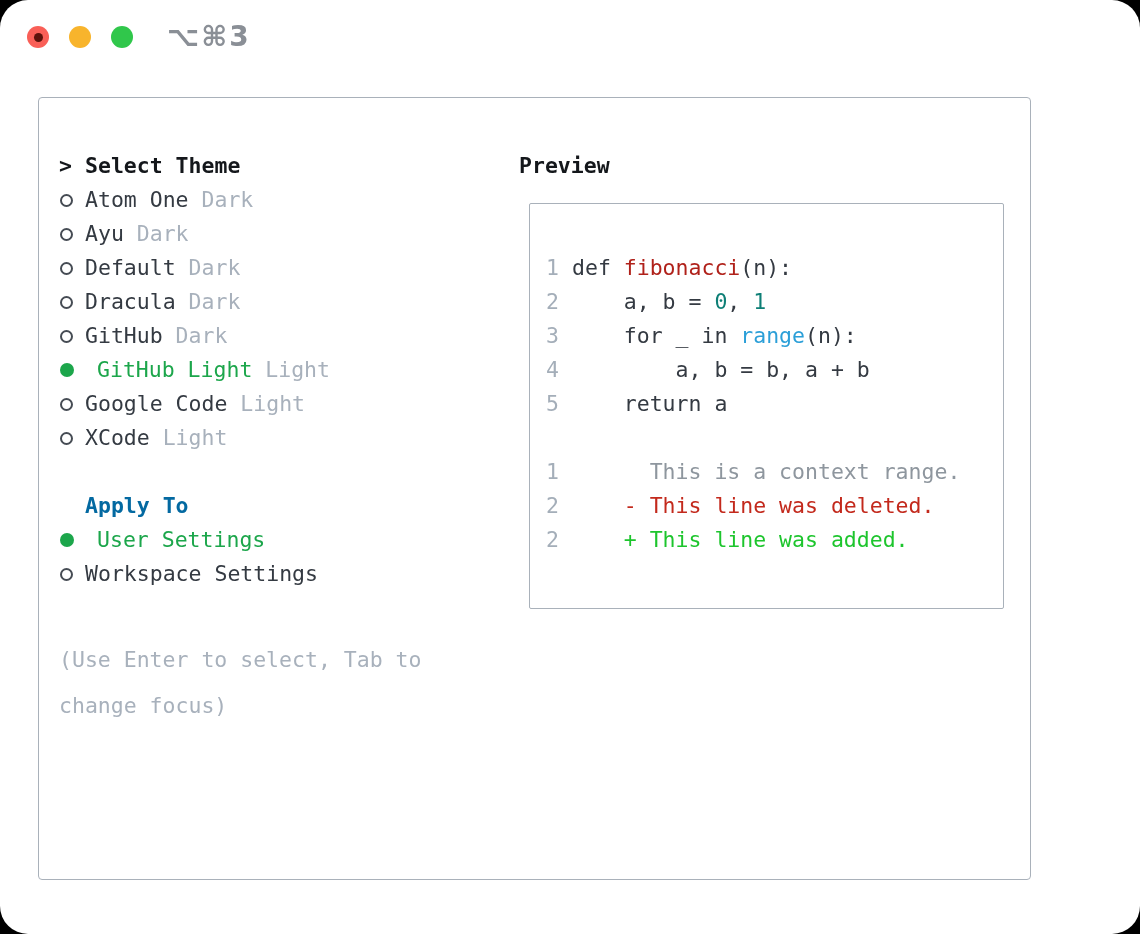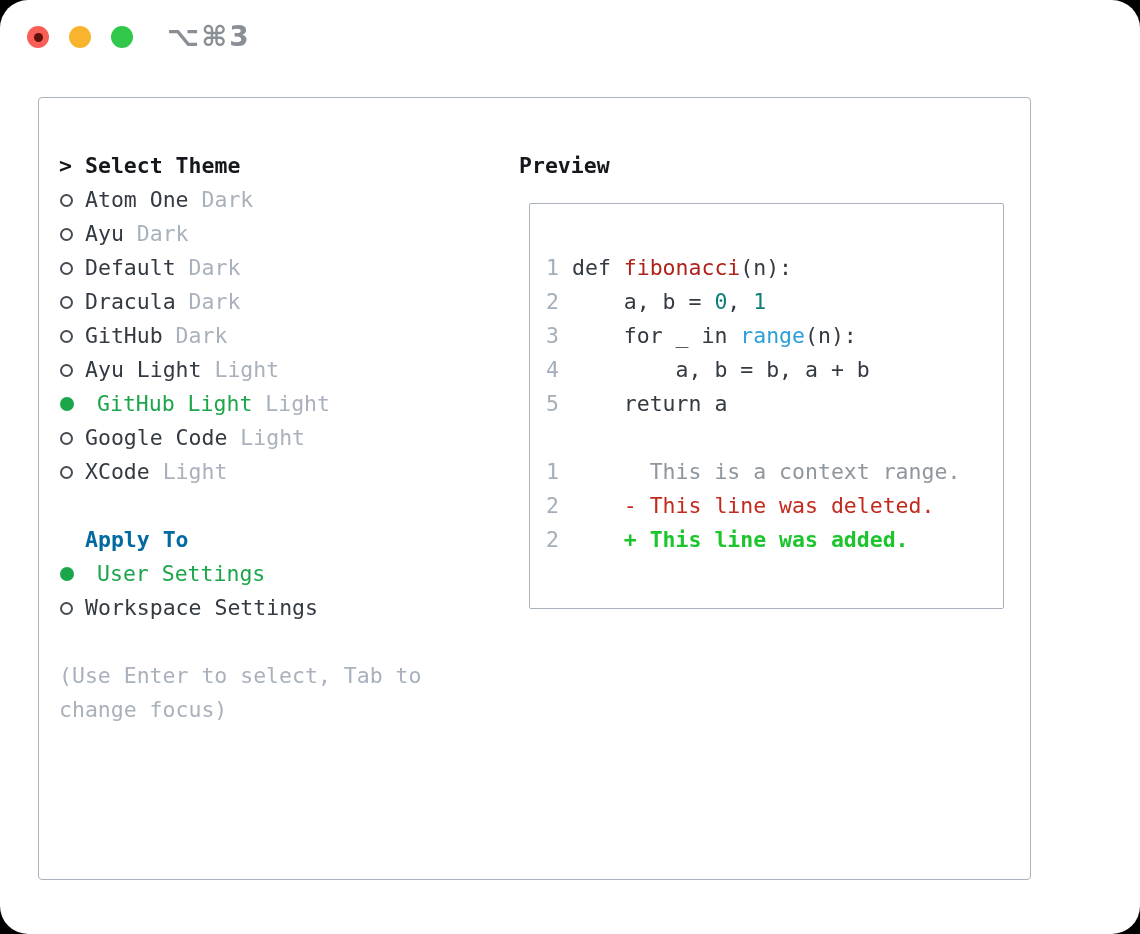--- a/index.html
+++ b/index.html
@@ -50,42 +50,42 @@
     border:2px solid #464c54;box-sizing:border-box;margin:0 0 2px 1px;
     vertical-align:middle;
   }
   .radio.on{border:none;background:var(--green);width:14px;height:14px;}
   .title-text{color:var(--ink-bold);font-weight:700;}
   .section-title{color:#0369a1;font-weight:700;text-align:right;}
   .theme-name{color:var(--ink);}
   .theme-name.sel{color:var(--green);margin-left:12px;}
   .tag{color:var(--muted);}
   .help{
-    margin-top:0;width:410px;font-size:21.5px;line-height:34px;color:var(--muted);
+    margin-top:12px;width:410px;font-size:21.5px;line-height:46px;color:var(--muted);
     white-space:normal;
   }
   
   .preview-title{
     position:absolute;left:480px;top:51px;height:34px;line-height:34px;
     font-size:21.5px;font-weight:700;color:var(--ink-bold);text-align:center;
   }
   .preview-box{
     position:absolute;left:490px;top:105px;width:475px;height:406px;
     border:1.5px solid var(--border);border-radius:2px;box-sizing:border-box;
     overflow:hidden;
   }
   .code{padding:47px 0 0 16px;}
   .lineno{display:inline-block;width:26px;color:var(--line-no);}
   .c-code{color:var(--ink);}
   .c-function{color:var(--func);}
   .c-number{color:var(--num);}
   .c-builtin{color:var(--builtin);}
   .c-context{color:var(--context);}
   .c-deleted{color:var(--deleted);}
-  .c-added{color:var(--added);font-weight:bold;}
+  .c-added{color:var(--added);}
 </style>
 </head>
 <body>
 
 <div class="window">
 
   <div class="titlebar">
     <span class="dot dot-close">
         <span class="inner"></span>
       </span>
@@ -104,21 +104,20 @@
 
   <div class="row"><span class="marker"><span class="radio"></span></span><span class="theme-name">Ayu </span><span class="tag">Dark</span></div>
 
   <div class="row"><span class="marker"><span class="radio"></span></span><span class="theme-name">Default </span><span class="tag">Dark</span></div>
 
   <div class="row"><span class="marker"><span class="radio"></span></span><span class="theme-name">Dracula </span><span class="tag">Dark</span></div>
 
   <div class="row"><span class="marker"><span class="radio"></span></span><span class="theme-name">GitHub </span><span class="tag">Dark</span></div>
 
 
-  <div class="row"><span class="marker"><span class="radio"></span></span><span class="theme-name">Ayu Light </span><span class="tag">Light</span></div>
 
 
   <div class="row"><span class="marker"><span class="radio on"></span></span><span class="theme-name sel">GitHub Light </span><span class="tag">Light</span></div>
 
   <div class="row"><span class="marker"><span class="radio"></span></span><span class="theme-name">Google Code </span><span class="tag">Light</span></div>
 
   <div class="row"><span class="marker"><span class="radio"></span></span><span class="theme-name">XCode </span><span class="tag">Light</span></div>
 </div>
       <div class="row blank"></div>
       <div class="row"><span class="marker"></span><span class="section-title">Apply To</span></div>

